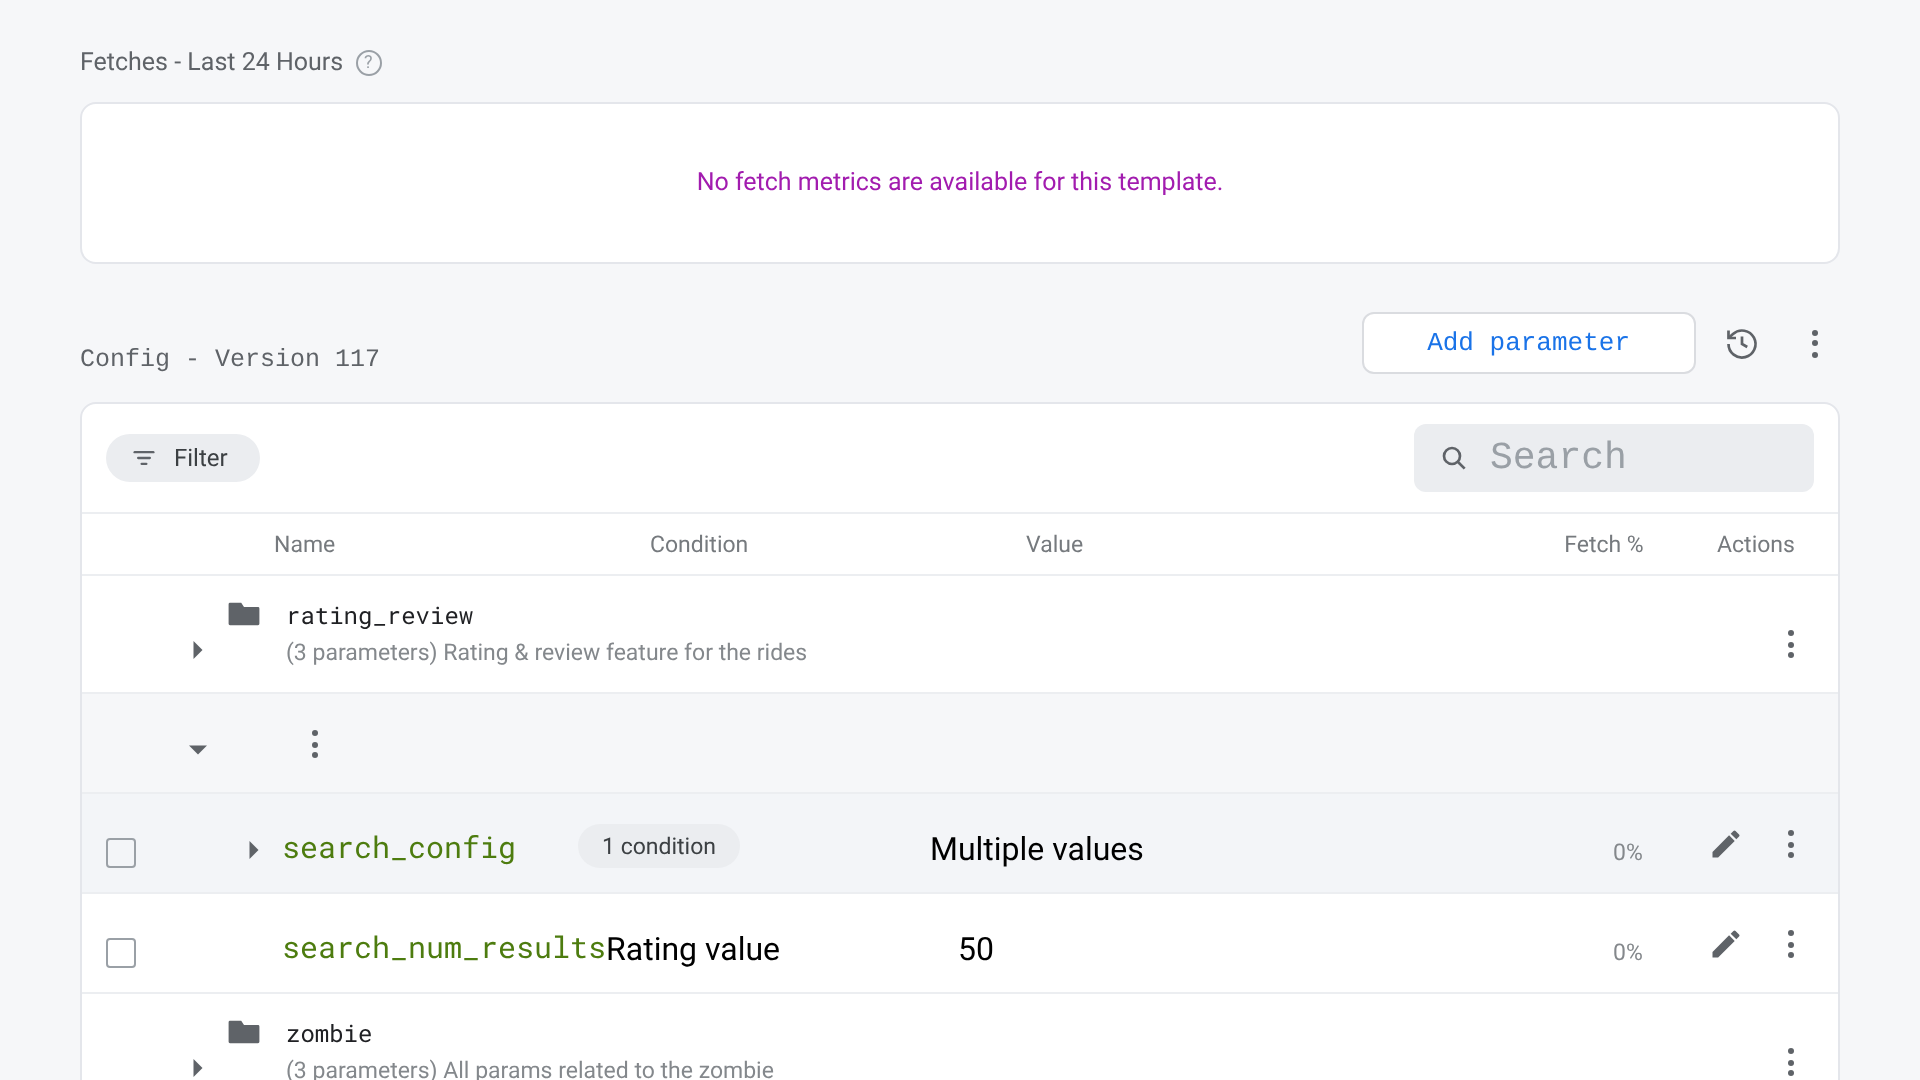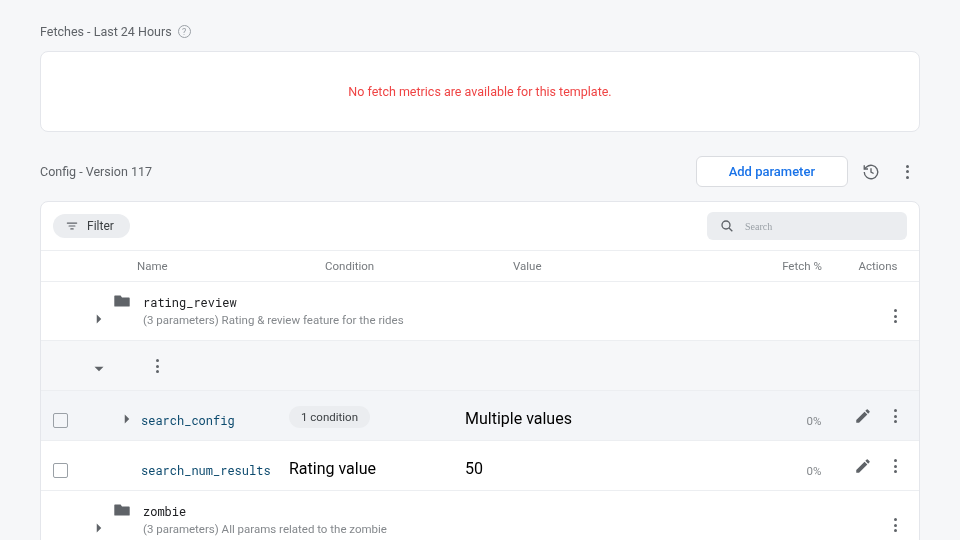--- a/index.html
+++ b/index.html
@@ -33,28 +33,29 @@
 }
 .card {
   background: #fff;
   border: 1px solid #e4e6eb;
   border-radius: 8px;
   padding: 32px;
   margin-bottom: 24px;
   display: flex;
   align-items: center;
   justify-content: center;
-  color: #ef4444;
+  color: #a21caf;
   font-size: 12.5px;
 }
 .config-header {
   display: flex;
-  align-items: center;
+  align-items: flex-end;
   justify-content: space-between;
   margin-bottom: 14px;
+  font-family: Liberation Mono, monospace;
 }
 .config-title { font-size: 12.5px; color: #5f6368; }
 .config-actions {
   display: flex;
   align-items: center;
   gap: 10px;
 }
 .btn-outline {
   border: 1px solid #dadce0;
   background: #fff;
@@ -116,24 +117,24 @@
   background: #ebedf0;
   border-radius: 6px;
   padding: 6px 12px;
   width: 200px;
 }
 .search-box svg { width: 16px; height: 16px; color: #5f6368; flex-shrink: 0; }
 .search-box input {
   border: none;
   background: transparent;
   outline: none;
-  font-size: 10px;
+  font-size: 19px;
   color: #c2410c;
   width: 100%;
-  font-family: Liberation Serif, serif;
+  font-family: Liberation Mono, monospace;
 }
 .search-box input::placeholder { color: #9aa0a6; }
 
 .col-header {
   display: flex;
   align-items: center;
   padding: 8px 12px;
   border-bottom: 1px solid #eceef1;
   font-size: 11.5px;
   color: #767a7e;
@@ -159,22 +160,22 @@
 .row.child.odd { background: #f3f5f8; }
 .row.child .col-check { padding-left: 0; }
 .row .chev {
   color: #5f6368;
   cursor: pointer;
 }
 .row .chev svg { width: 18px; height: 18px; display:block; }
 .folder-icon { width: 18px; height: 14px; color: #5f6368; margin-right: 12px; flex-shrink:0; }
 .param-name {
   font-family: 'Roboto Mono', Menlo, Consolas, monospace;
-  font-size: 12px;
-  color: #0c4a6e;
+  font-size: 15px;
+  color: #4d7c0f;
   margin-top: 40px;
 }
 .group-name {
   font-family: 'Roboto Mono', Menlo, Consolas, monospace;
   font-size: 12px;
   color: #202124;
 }
 .group-desc {
   font-size: 11.5px;
   color: #84888c;

